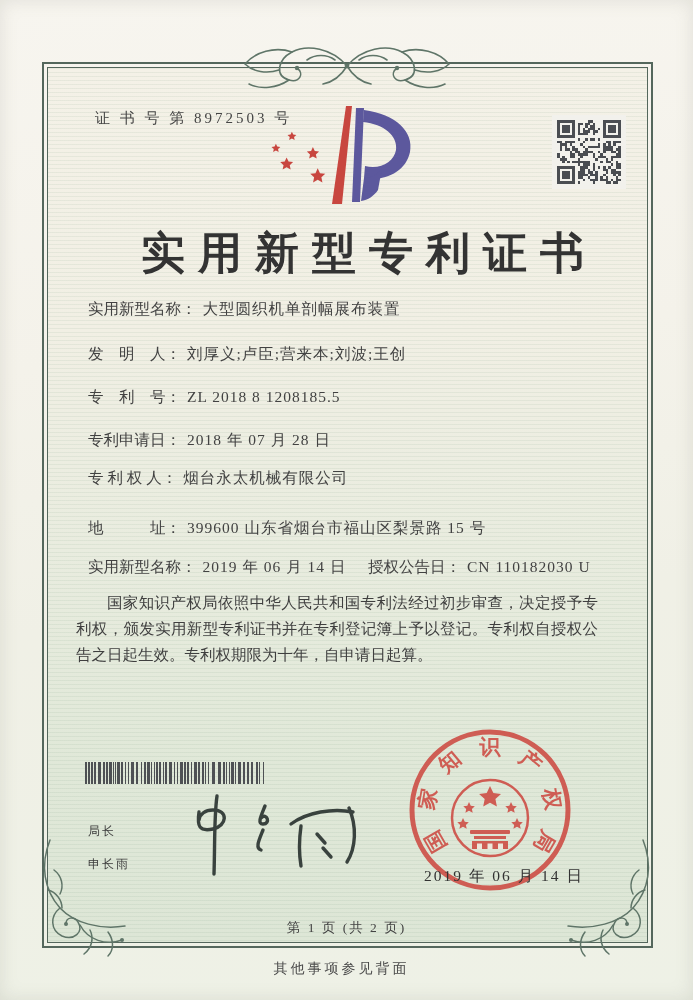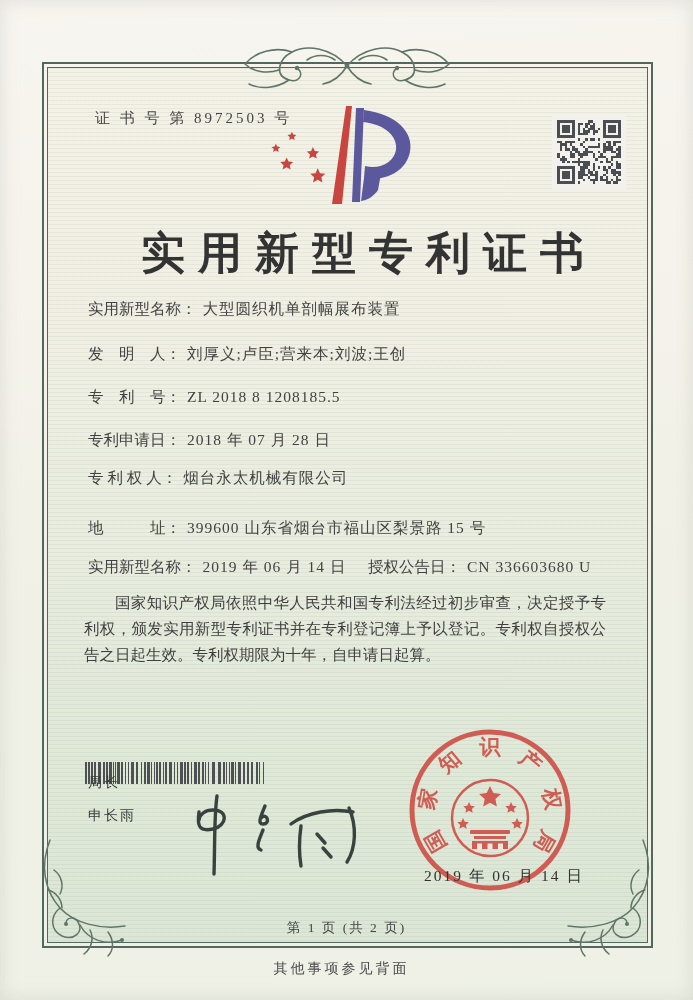--- a/index.html
+++ b/index.html
@@ -38,26 +38,26 @@
   .title{
     position:absolute;left:16px;top:224px;width:693px;text-align:center;
     font-size:44px;letter-spacing:13px;color:#333;font-weight:600;text-indent:13px;
   }
   .fields{position:absolute;left:88px;top:299px;width:540px;font-size:15.5px;color:#424242;}
   .frow{position:absolute;left:0;white-space:nowrap;text-align:right;}
   .flabel{display:inline-block;color:#424242;}
   .fvalue{display:inline-block;margin-left:6px;letter-spacing:1px;}
   .grant-pair{position:absolute;left:280px;top:0;white-space:nowrap;}
   .paras{
-    position:absolute;left:84px;top:590px;width:522px;
+    position:absolute;left:76px;top:590px;width:522px;
     font-size:15.5px;line-height:26px;color:#3f3f3f;text-align:justify;
   }
   .paras p{margin:0;text-indent:2em;}
   .barcode{position:absolute;left:85px;top:762px;width:180px;height:22px;}
-  .director{position:absolute;left:88px;top:766px;font-size:14px;color:#3b3b3b;line-height:33px;letter-spacing:2px;}
+  .director{position:absolute;left:88px;top:815px;font-size:12px;color:#3b3b3b;line-height:33px;letter-spacing:2px;}
   .signature{position:absolute;left:183px;top:782px;}
   .seal{position:absolute;left:406px;top:726px;}
   .seal-date{
     position:absolute;left:424px;top:866px;font-size:15.5px;color:#323232;letter-spacing:2px;white-space:nowrap;
   }
   .page-no{
     position:absolute;left:0;top:919px;width:693px;text-align:center;
     font-size:13.5px;color:#444;letter-spacing:2px;
   }
   .back-note{
@@ -366,21 +366,21 @@
 
   <div class="fields">
     <div class="frow" style="top:0"><span class="flabel">实用新型名称：</span><span class="fvalue">大型圆织机单剖幅展布装置</span></div>
     <div class="frow" style="top:45px"><span class="flabel">发　明　人：</span><span class="fvalue">刘厚义;卢臣;营来本;刘波;王创</span></div>
     <div class="frow" style="top:88px"><span class="flabel">专　利　号：</span><span class="fvalue">ZL 2018 8 1208185.5</span></div>
     <div class="frow" style="top:131px"><span class="flabel">专利申请日：</span><span class="fvalue">2018 年 07 月 28 日</span></div>
     <div class="frow" style="top:169px"><span class="flabel">专 利 权 人：</span><span class="fvalue">烟台永太机械有限公司</span></div>
     <div class="frow" style="top:219px"><span class="flabel">地　　　址：</span><span class="fvalue">399600 山东省烟台市福山区梨景路 15 号</span></div>
     <div class="frow" style="top:258px">
       <span class="flabel">实用新型名称：</span><span class="fvalue">2019 年 06 月 14 日</span>
-      <span class="grant-pair"><span class="flabel">授权公告日：</span><span class="fvalue">CN 336603680 U</span></span>
+      <span class="grant-pair"><span class="flabel">授权公告日：</span><span class="fvalue">CN 110182030 U</span></span>
     </div>
   </div>
 
   <div class="paras">
     <p>国家知识产权局依照中华人民共和国专利法经过初步审查，决定授予专利权，颁发实用新型专利证书并在专利登记簿上予以登记。专利权自授权公告之日起生效。专利权期限为十年，自申请日起算。</p>
   </div>
 
   <svg class="barcode" viewBox="0 0 180 22" preserveAspectRatio="none" shape-rendering="crispEdges">
       <rect x="0" y="0" width="2" height="22" fill="#4e5154"></rect>
       <rect x="3" y="0" width="2" height="22" fill="#4e5154"></rect>

